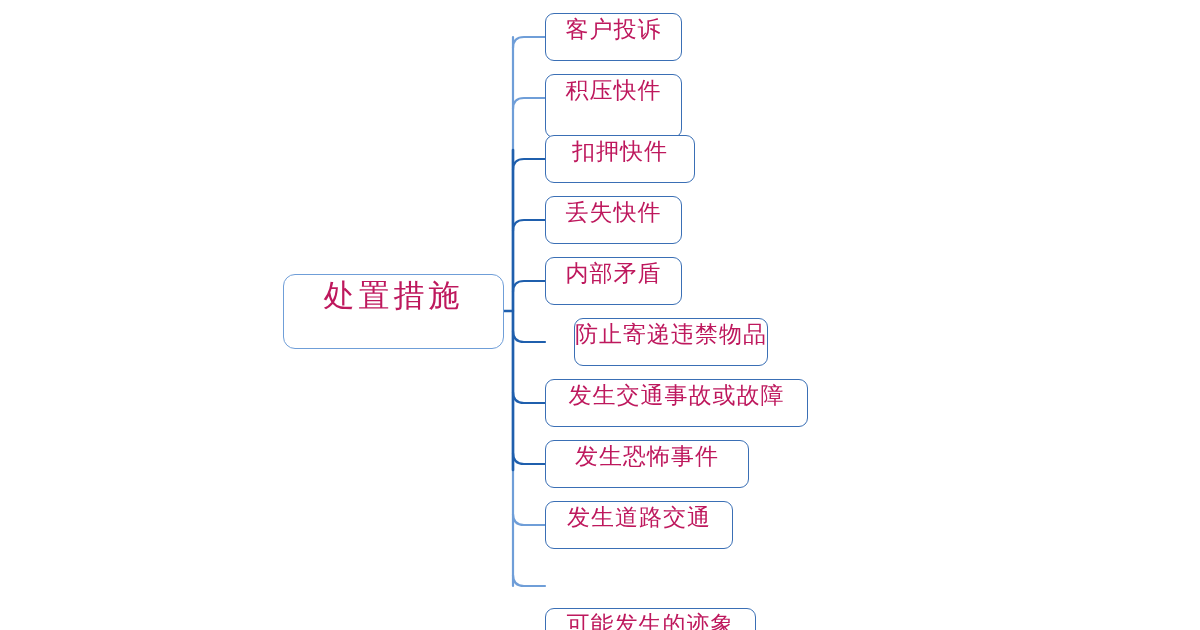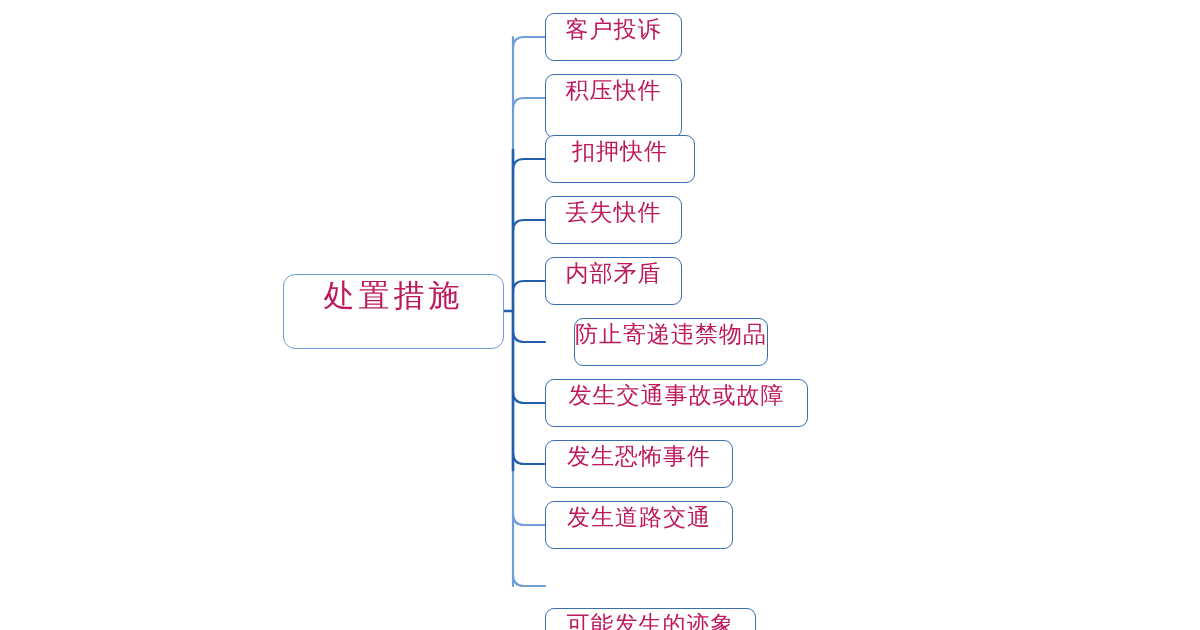--- a/index.html
+++ b/index.html
@@ -82,21 +82,21 @@
       </div>
       <div class="node child" style="left: 545px; top: 257px; width: 137px; height: 48px;">
         <span>内部矛盾</span>
       </div>
       <div class="node child" style="left: 574px; top: 318px; width: 194px; height: 48px;">
         <span>防止寄递违禁物品</span>
       </div>
       <div class="node child" style="left: 545px; top: 379px; width: 263px; height: 48px;">
         <span>发生交通事故或故障</span>
       </div>
-      <div class="node child" style="left: 545px; top: 440px; width: 188px; height: 48px;">
+      <div class="node child" style="left: 545px; top: 440px; width: 204px; height: 48px;">
         <span>发生恐怖事件</span>
       </div>
       <div class="node child" style="left: 545px; top: 501px; width: 188px; height: 48px;">
         <span>发生道路交通</span>
       </div>
       <div class="node child" style="left: 545px; top: 562px; width: 211px; height: 48px; margin-top: 46px;">
         <span>可能发生的迹象</span>
       </div>
     </div>
 

